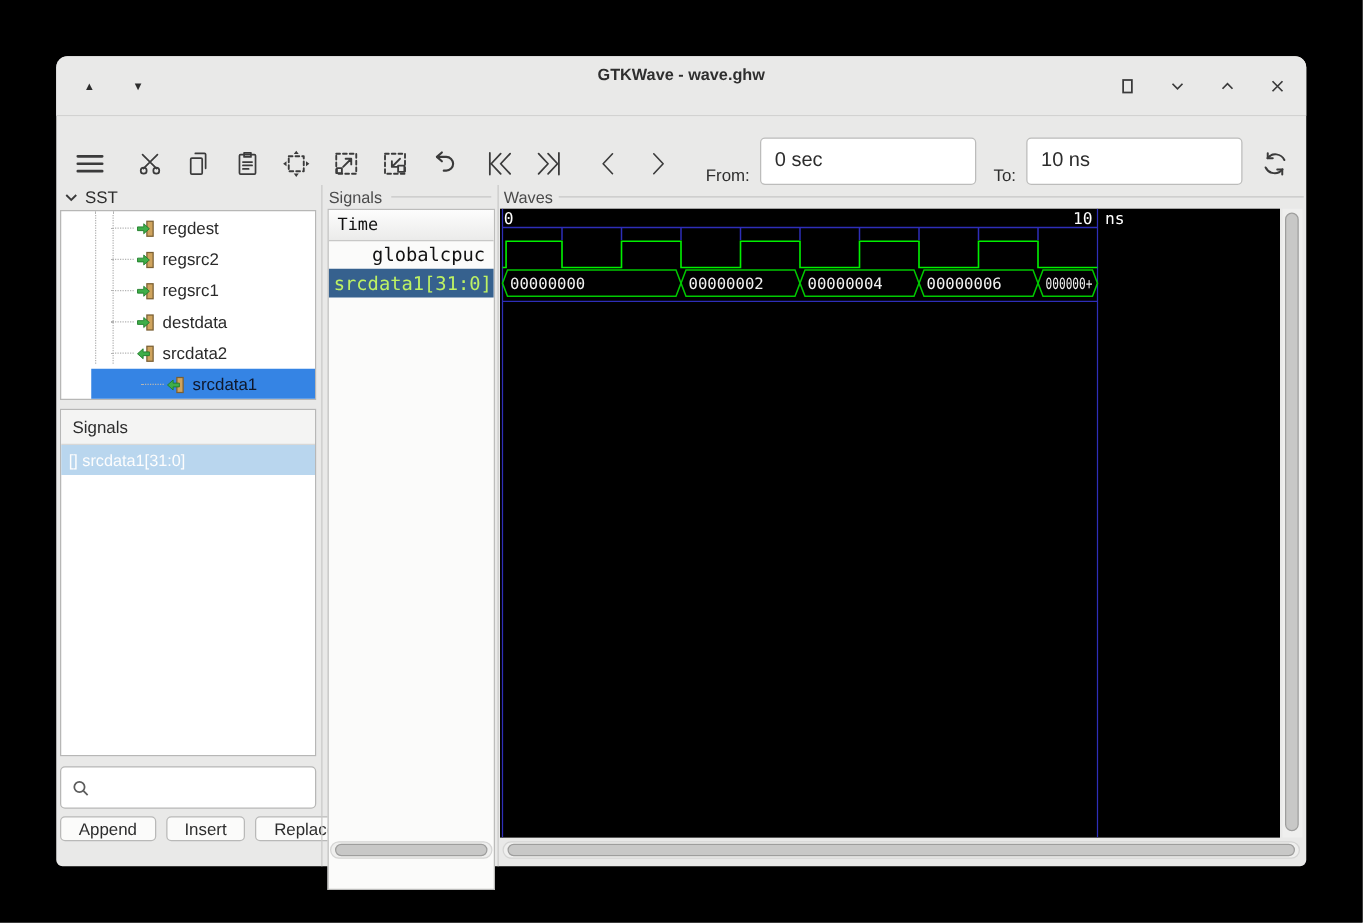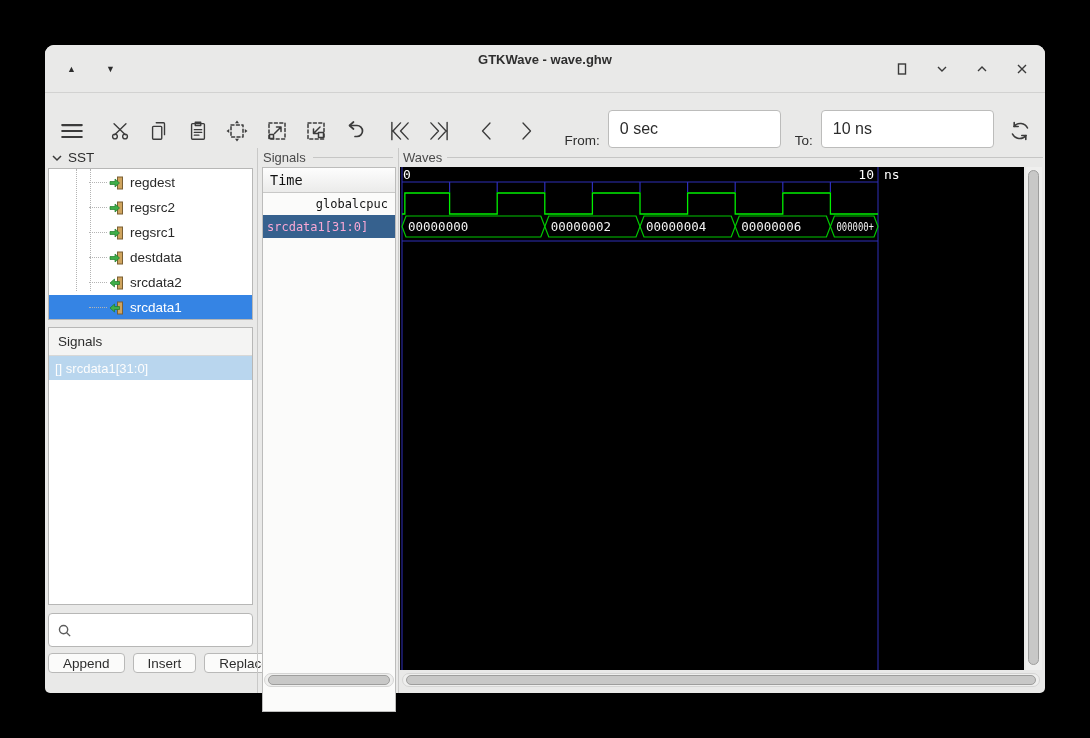--- a/index.html
+++ b/index.html
@@ -25,44 +25,44 @@
 
   
   .sst-header { position:absolute; left:6px; top:105px; display:flex; align-items:center; gap:5px; font-size:13.5px; color:#2d2d2d; }
   .sst-header svg { stroke:#3a3a3a; fill:none; stroke-width:1.5; }
   .treebox { position:absolute; left:3px; top:123px; width:205px; height:152px; background:#fff; border:1px solid #b7b7b6; overflow:hidden;text-align:center; }
   .guide { position:absolute; top:0; bottom:28px; border-left:1px dotted #b4b4b4; }
   .trow { position:absolute; left:0; width:100%; height:25px; display:flex; align-items:center; font-size:13.5px; color:#2a2a2a; }
   .trow .conn { position:absolute; left:40px; width:18px; border-top:1px dotted #b4b4b4; }
   .trow .ticn { position:absolute; left:60px; width:16px; height:16px; }
   .trow .tlbl { position:absolute; left:81px; }
-  .trow.sel { background:#3584e4; color:#ffffff; }
+  .trow.sel { background:#3584e4; color:#0f172a;margin-left:24px; }
 
   .sigbox { position:absolute; left:3px; top:282px; width:205px; height:278px; background:#fff; border:1px solid #b7b7b6; }
   .sigbox-hdr { height:28px; background:#f4f4f3; border-bottom:1px solid #d8d8d7; display:flex; align-items:center; padding-left:9px; font-size:13.5px; color:#2d2d2d; }
   .sigrow { height:24px; background:#b9d6ee; color:#fdfdfd; display:flex; align-items:center; padding-left:6px; font-size:13px; }
 
   .searchbox { position:absolute; left:3px; top:568px; width:205px; height:34px; background:#fff; border:1px solid #b7b7b6; border-radius:4px; display:flex; align-items:center; padding-left:8px; }
   .searchbox svg { stroke:#5c5c5c; fill:none; stroke-width:1.5; }
   .searchbox input { border:none; outline:none; width:160px; margin-left:6px; font-size:13px; background:transparent; }
 
   .btnrow { position:absolute; left:3px; top:608px; display:flex; gap:8px; }
   .gbtn { height:20px; background:#fbfbfa; border:1px solid #b9b9b8; border-radius:4px; font-size:13.5px; color:#2d2d2d; padding:0 14px; font-family:"Liberation Sans", sans-serif; }
 
   .vsep { position:absolute; top:103px; bottom:0; width:1px; background:#c9c9c8; }
 
   
   .frame-label { position:absolute; font-size:13px; color:#4a4a4a; background:#e9e9e8; padding-right:5px; z-index:2; }
   .frame-line { position:absolute; height:1px; background:#c6c6c5; }
   .midbox { position:absolute; left:217px; top:122px; width:134px; height:545px; background:#fbfbfa; border:1px solid #bcbcbb; overflow:hidden; }
   .mono { font-family:"DejaVu Sans Mono", monospace; }
   .mid-hdr { height:25px; background:linear-gradient(#fdfdfd,#ebebea); border-bottom:1px solid #c8c8c7; display:flex; align-items:center; padding-left:7px; font-size:13.5px; color:#111; }
-  .mid-row { height:22px; display:flex; align-items:center; font-size:12px; color:#111; }
+  .mid-row { height:22px; display:flex; align-items:center; font-size:15px; color:#111; }
   .mid-row.right { justify-content:flex-end; padding-right:7px; }
-  .mid-row.sel { height:23px; background:#36618e; color:#f9a8d4; padding-left:4px; }
+  .mid-row.sel { height:23px; background:#36618e; color:#bef264; padding-left:4px; }
 
   .hscroll { position:absolute; height:14px; background:#efefee; border:1px solid #d5d5d4; border-radius:7px; }
   .hthumb { position:absolute; top:1px; height:10px; background:#cscsc4; background:#c8c8c7; border:1px solid #9e9e9d; border-radius:6px; }
   .vscroll { position:absolute; width:16px; background:#efefee; }
   .vthumb { position:absolute; left:2px; width:11px; background:#c8c8c7; border:1px solid #9e9e9d; border-radius:6px; }
 
   
   .wavecanvas { position:absolute; left:355px; top:122px; width:624px; height:503px; background:#000; }
 </style>
 </head>

